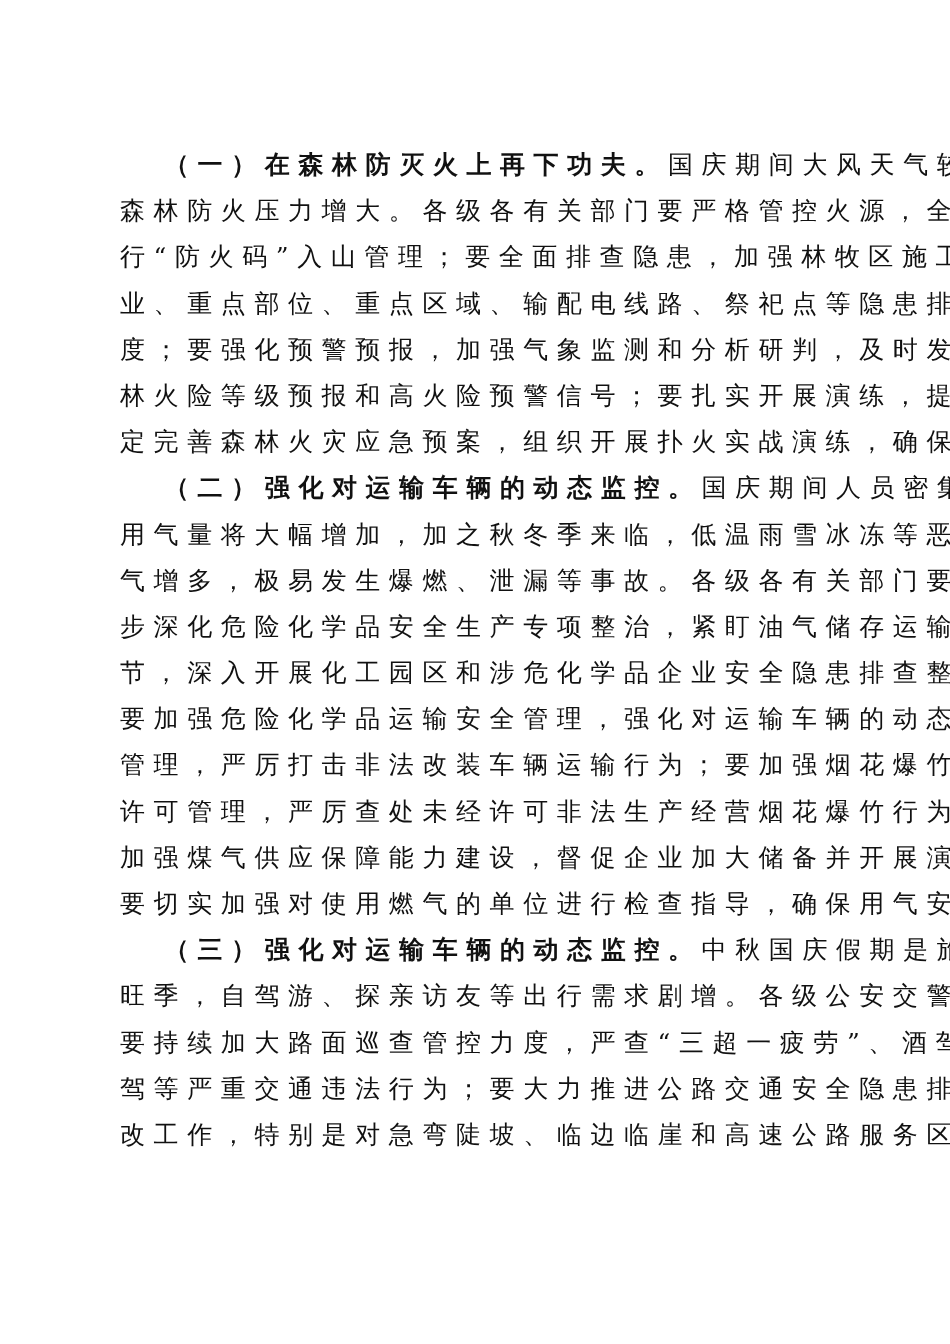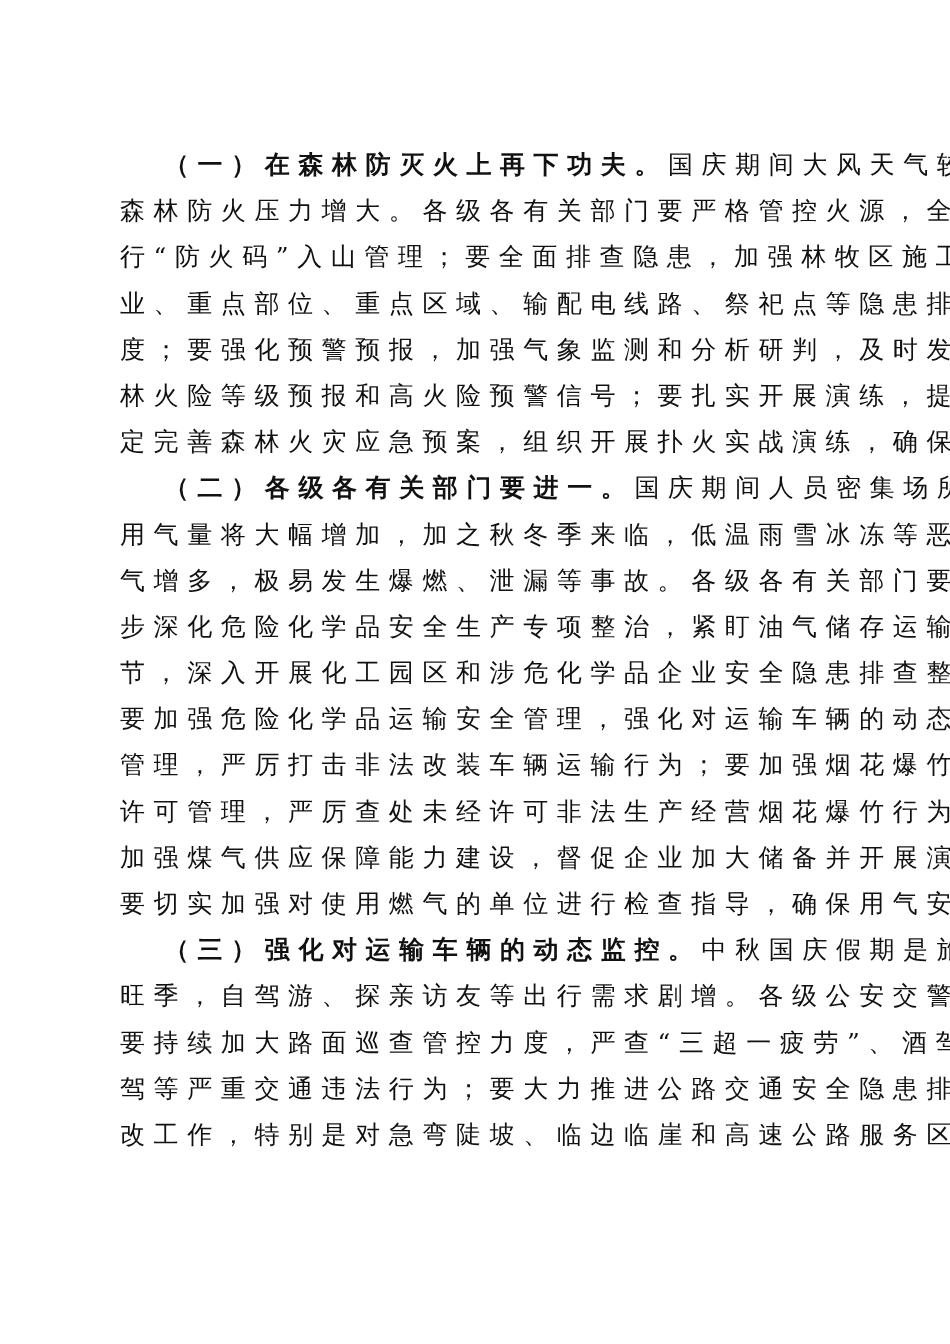--- a/index.html
+++ b/index.html
@@ -45,21 +45,21 @@
     <div class="line indent"><span class="heading">（一）在森林防灭火上再下功夫。</span><span>国庆期间大风天气较多，</span></div>
     <div class="line">森林防火压力增大。各级各有关部门要严格管控火源，全面推</div>
     <div class="line">行“防火码”入山管理；要全面排查隐患，加强林牧区施工企</div>
     <div class="line">业、重点部位、重点区域、输配电线路、祭祀点等隐患排查力</div>
     <div class="line">度；要强化预警预报，加强气象监测和分析研判，及时发布森</div>
     <div class="line">林火险等级预报和高火险预警信号；要扎实开展演练，提前制</div>
     <div class="line">定完善森林火灾应急预案，组织开展扑火实战演练，确保一旦</div>
   </div>
 
   <div class="section">
-    <div class="line indent"><span class="heading">（二）各级各有关部门要进一。</span><span>国庆期间人员密集场所</span></div>
+    <div class="line indent"><span class="heading">（二）强化对运输车辆的动态监控。</span><span>国庆期间人员密集场所</span></div>
     <div class="line">用气量将大幅增加，加之秋冬季来临，低温雨雪冰冻等恶劣天</div>
     <div class="line">气增多，极易发生爆燃、泄漏等事故。各级各有关部门要进一</div>
     <div class="line">步深化危险化学品安全生产专项整治，紧盯油气储存运输等环</div>
     <div class="line">节，深入开展化工园区和涉危化学品企业安全隐患排查整治；</div>
     <div class="line">要加强危险化学品运输安全管理，强化对运输车辆的动态监控</div>
     <div class="line">管理，严厉打击非法改装车辆运输行为；要加强烟花爆竹经营</div>
     <div class="line">许可管理，严厉查处未经许可非法生产经营烟花爆竹行为；要</div>
     <div class="line">加强煤气供应保障能力建设，督促企业加大储备并开展演练；</div>
     <div class="line">要切实加强对使用燃气的单位进行检查指导，确保用气安全。</div>
   </div>

